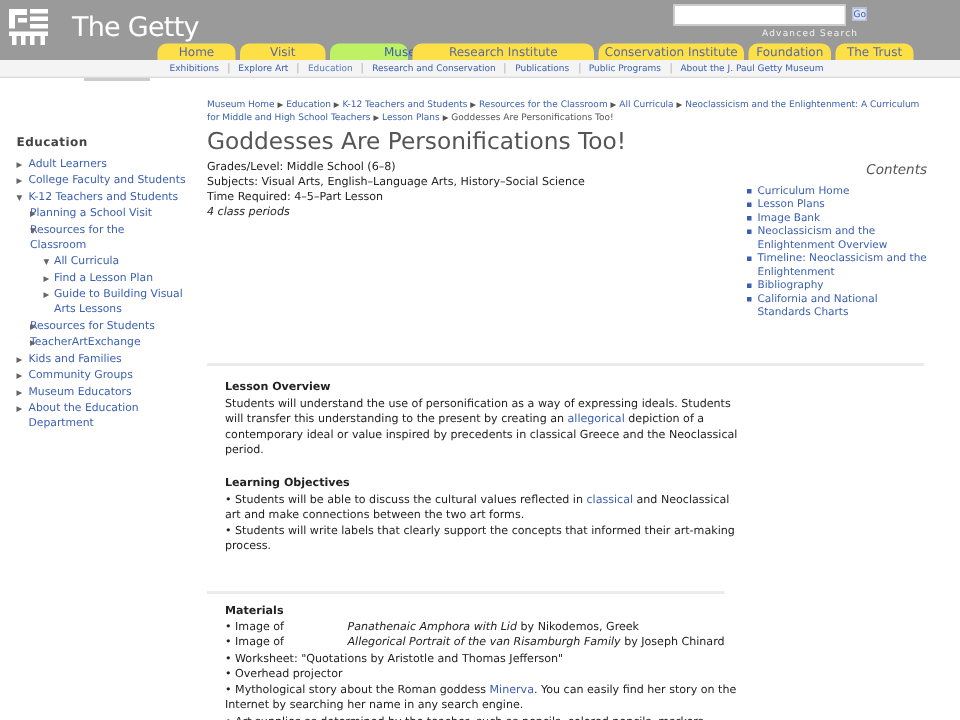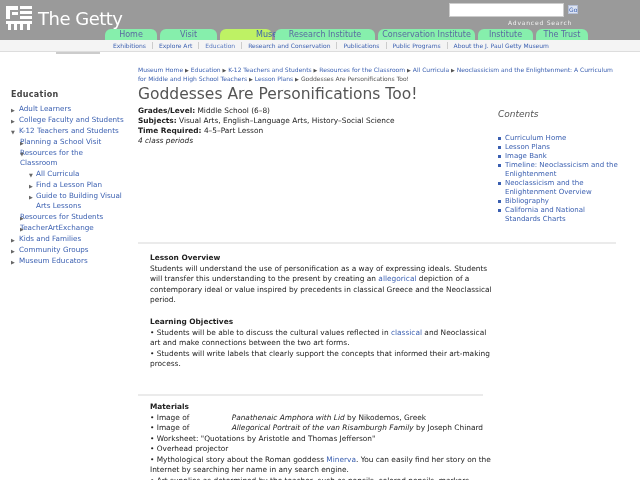--- a/index.html
+++ b/index.html
@@ -1,30 +1,30 @@
 <!DOCTYPE html>
 <html><head>
 <meta charset="utf-8">
 <style>
   * { box-sizing: border-box; margin: 0; padding: 0; }
   body { width: 640px; height: 480px; overflow: hidden; background: #fff; font-family: "DejaVu Sans", sans-serif; color: #222; }
   a { color: #3a5fb0; text-decoration: none; }
 
   
   .header { position: relative; height: 40px; background: #9a9a9a; }
-  .logo { position: absolute; left: 6px; top: 6px; display: flex; align-items: center; gap: 5px; color: #fff; }
+  .logo { position: absolute; left: 6px; top: 6px; display: flex; align-items: center; gap: 15px; color: #fff; }
   .logo-mark { width: 27px; height: 24px; position: relative; }
   .logo-mark span { position: absolute; background: #fff; }
   .logo-text { font-family: "DejaVu Sans", sans-serif; font-size: 18px; color: #fff; letter-spacing: -0.5px; }
   .search-box { position: absolute; left: 449px; top: 3px; width: 115px; height: 14px; background: #fff; border: 1px solid #ccc; }
   .go-btn { position: absolute; left: 568px; top: 5px; width: 10px; height: 9px; font-size: 6px; background: #dde4f2; color: #3a5fb0; border: 1px solid #b5bfd6; text-align: center; line-height: 7px; }
   .adv-search { position: absolute; left: 508px; top: 19px; font-size: 6px; color: #f2f2f2; letter-spacing: 0.8px; }
 
   .tabs { position: absolute; left: 105px; top: 29px; display: flex; gap: 3px; }
-  .tab { height: 11px; background: #86efac; border-radius: 6px 6px 0 0; font-size: 8px; color: #5a6aa0; text-align: center; line-height: 12px; }
+  .tab { height: 11px; background: #fde047; border-radius: 6px 6px 0 0; font-size: 8px; color: #5a6aa0; text-align: center; line-height: 12px; }
   .tab.active { background: #bef264; color: #3a5fb0; font-weight: normal; padding-left: 36px; }
 
   .subnav { height: 12px; background: #f4f4f4; border-bottom: 1px solid #ddd; padding-left: 107px; display: flex; align-items: center; }
   .subnav a { font-size: 6px; color: #3a5fb0; padding: 0 6px; border-right: 1px solid #ccc; line-height: 7px; }
   .subnav a:last-child { border-right: none; }
   .subnav a.active { color: #5a7ac0; }
   .subnav-shadow { position: absolute; left: 56px; top: 52px; width: 44px; height: 2px; background: #ccc; }
 
   
   .sidebar { position: absolute; left: 0; top: 90px; width: 132px; }
@@ -39,25 +39,25 @@
   .lvl3 .arrow { left: 29px; }
 
   
   .main { position: absolute; left: 138px; top: 66px; width: 480px; }
   .breadcrumb { font-size: 6px; color: #3a5fb0; line-height: 7.5px; width: 480px; }
   .breadcrumb .sep { color: #555; font-size: 5px; }
   .breadcrumb .current { color: #555; }
   .page-title { font-size: 15.5px; color: #555; margin-top: 2px; font-weight: normal; }
 
   .meta { position: absolute; left: 0; top: 40px; font-size: 7.4px; line-height: 10px; color: #222; }
-  .meta b { font-weight: bold; }
+  .meta b { font-weight: normal; }
   .meta i { font-style: italic; text-align: right; }
 
   .contents { position: absolute; left: 360px; top: 43px; width: 120px; }
-  .contents h4 { font-size: 9px; font-style: italic; font-weight: normal; color: #555; margin-bottom: 15px; }
+  .contents h4 { font-size: 9px; font-style: italic; font-weight: normal; color: #555; margin-bottom: 4px; text-align: right; }
   .contents .citem { position: relative; font-size: 7px; color: #3a5fb0; line-height: 9px; padding-left: 7px; }
   .contents .citem .sq { position: absolute; left: 0; top: 3px; width: 3px; height: 3px; background: #3a5fb0; }
 
   .divider { position: absolute; height: 2px; background: #ebebeb; }
 
   .section { position: absolute; left: 0; font-size: 7.4px; line-height: 10.5px; color: #222; width: 345px; margin-left: 12px; }
   .section h5 { font-size: 7.4px; font-weight: bold; }
   .section i { font-style: italic; padding-left: 40px; }
 </style>
 </head>
@@ -82,23 +82,23 @@
   </div>
 
   <input class="search-box" type="text" placeholder="" style="">
   <div class="go-btn">Go</div>
   <a class="adv-search">Advanced Search</a>
 
   <div class="tabs">
     <div class="tab" style="width:52px">Home</div>
     <div class="tab" style="width:57px">Visit</div>
     <div class="tab active" style="width:52px">Museum</div>
-    <div class="tab" style="width:100px">Research Institute</div>
+    <div class="tab" style="width:121px">Research Institute</div>
     <div class="tab" style="width:97px">Conservation Institute</div>
-    <div class="tab" style="width:55px">Institute</div>
+    <div class="tab" style="width:55px">Foundation</div>
     <div class="tab" style="width:52px">The Trust</div>
   </div>
 </div>
 
 <div class="subnav">
   <a>Exhibitions</a>
   <a>Explore Art</a>
   <a class="active">Education</a>
   <a>Research and Conservation</a>
   <a>Publications</a>
@@ -116,20 +116,21 @@
   <div class="nav-item lvl2"><span class="arrow">▶</span><span>Planning a School Visit</span></div>
   <div class="nav-item lvl2" style="width:100px"><span class="arrow">▼</span><span>Resources for the Classroom</span></div>
   <div class="nav-item lvl3"><span class="arrow">▼</span><span>All Curricula</span></div>
   <div class="nav-item lvl3"><span class="arrow">▶</span><span>Find a Lesson Plan</span></div>
   <div class="nav-item lvl3" style="width:128px"><span class="arrow">▶</span><span>Guide to Building Visual Arts Lessons</span></div>
   <div class="nav-item lvl2"><span class="arrow">▶</span><span>Resources for Students</span></div>
   <div class="nav-item lvl2"><span class="arrow">▶</span><span>TeacherArtExchange</span></div>
   <div class="nav-item lvl1"><span class="arrow">▶</span><span>Kids and Families</span></div>
   <div class="nav-item lvl1"><span class="arrow">▶</span><span>Community Groups</span></div>
   <div class="nav-item lvl1"><span class="arrow">▶</span><span>Museum Educators</span></div>
+  <div class="nav-item lvl1" style="width:100px"><span class="arrow">▶</span><span>About the Education Department</span></div>
 </div>
 
 <div class="main">
   <div class="breadcrumb">
     <a>Museum Home</a> <span class="sep">▶</span>
     <a>Education</a> <span class="sep">▶</span>
     <a>K-12 Teachers and Students</a> <span class="sep">▶</span>
     <a>Resources for the Classroom</a> <span class="sep">▶</span>
     <a>All Curricula</a> <span class="sep">▶</span>
     <a>Neoclassicism and the Enlightenment: A Curriculum for Middle and High School Teachers</a> <span class="sep">▶</span>
@@ -143,22 +144,22 @@
     <div><b>Subjects:</b><span> Visual Arts, English–Language Arts, History–Social Science</span></div>
     <div><b>Time Required:</b><span> 4–5–Part Lesson</span></div>
     <div><i>4 class periods</i></div>
   </div>
 
   <div class="contents">
     <h4>Contents</h4>
     <div class="citem"><span class="sq"></span><span>Curriculum Home</span></div>
     <div class="citem"><span class="sq"></span><span>Lesson Plans</span></div>
     <div class="citem"><span class="sq"></span><span>Image Bank</span></div>
+    <div class="citem"><span class="sq"></span><span>Neoclassicism and the Enlightenment Overview</span></div>
     <div class="citem"><span class="sq"></span><span>Timeline: Neoclassicism and the Enlightenment</span></div>
-    <div class="citem"><span class="sq"></span><span>Neoclassicism and the Enlightenment Overview</span></div>
     <div class="citem"><span class="sq"></span><span>Bibliography</span></div>
     <div class="citem"><span class="sq"></span><span>California and National Standards Charts</span></div>
   </div>
 
   <div class="divider" style="left:0;top:176px;width:478px;"></div>
 
   <div class="section" style="top:187px;">
     <h5>Lesson Overview</h5>
     <p><span>Students will understand the use of personification as a way of expressing ideals. Students will transfer this understanding to the present by creating an </span><a>allegorical</a><span> depiction of a contemporary ideal or value inspired by precedents in classical Greece and the Neoclassical period.</span></p>
   </div>

